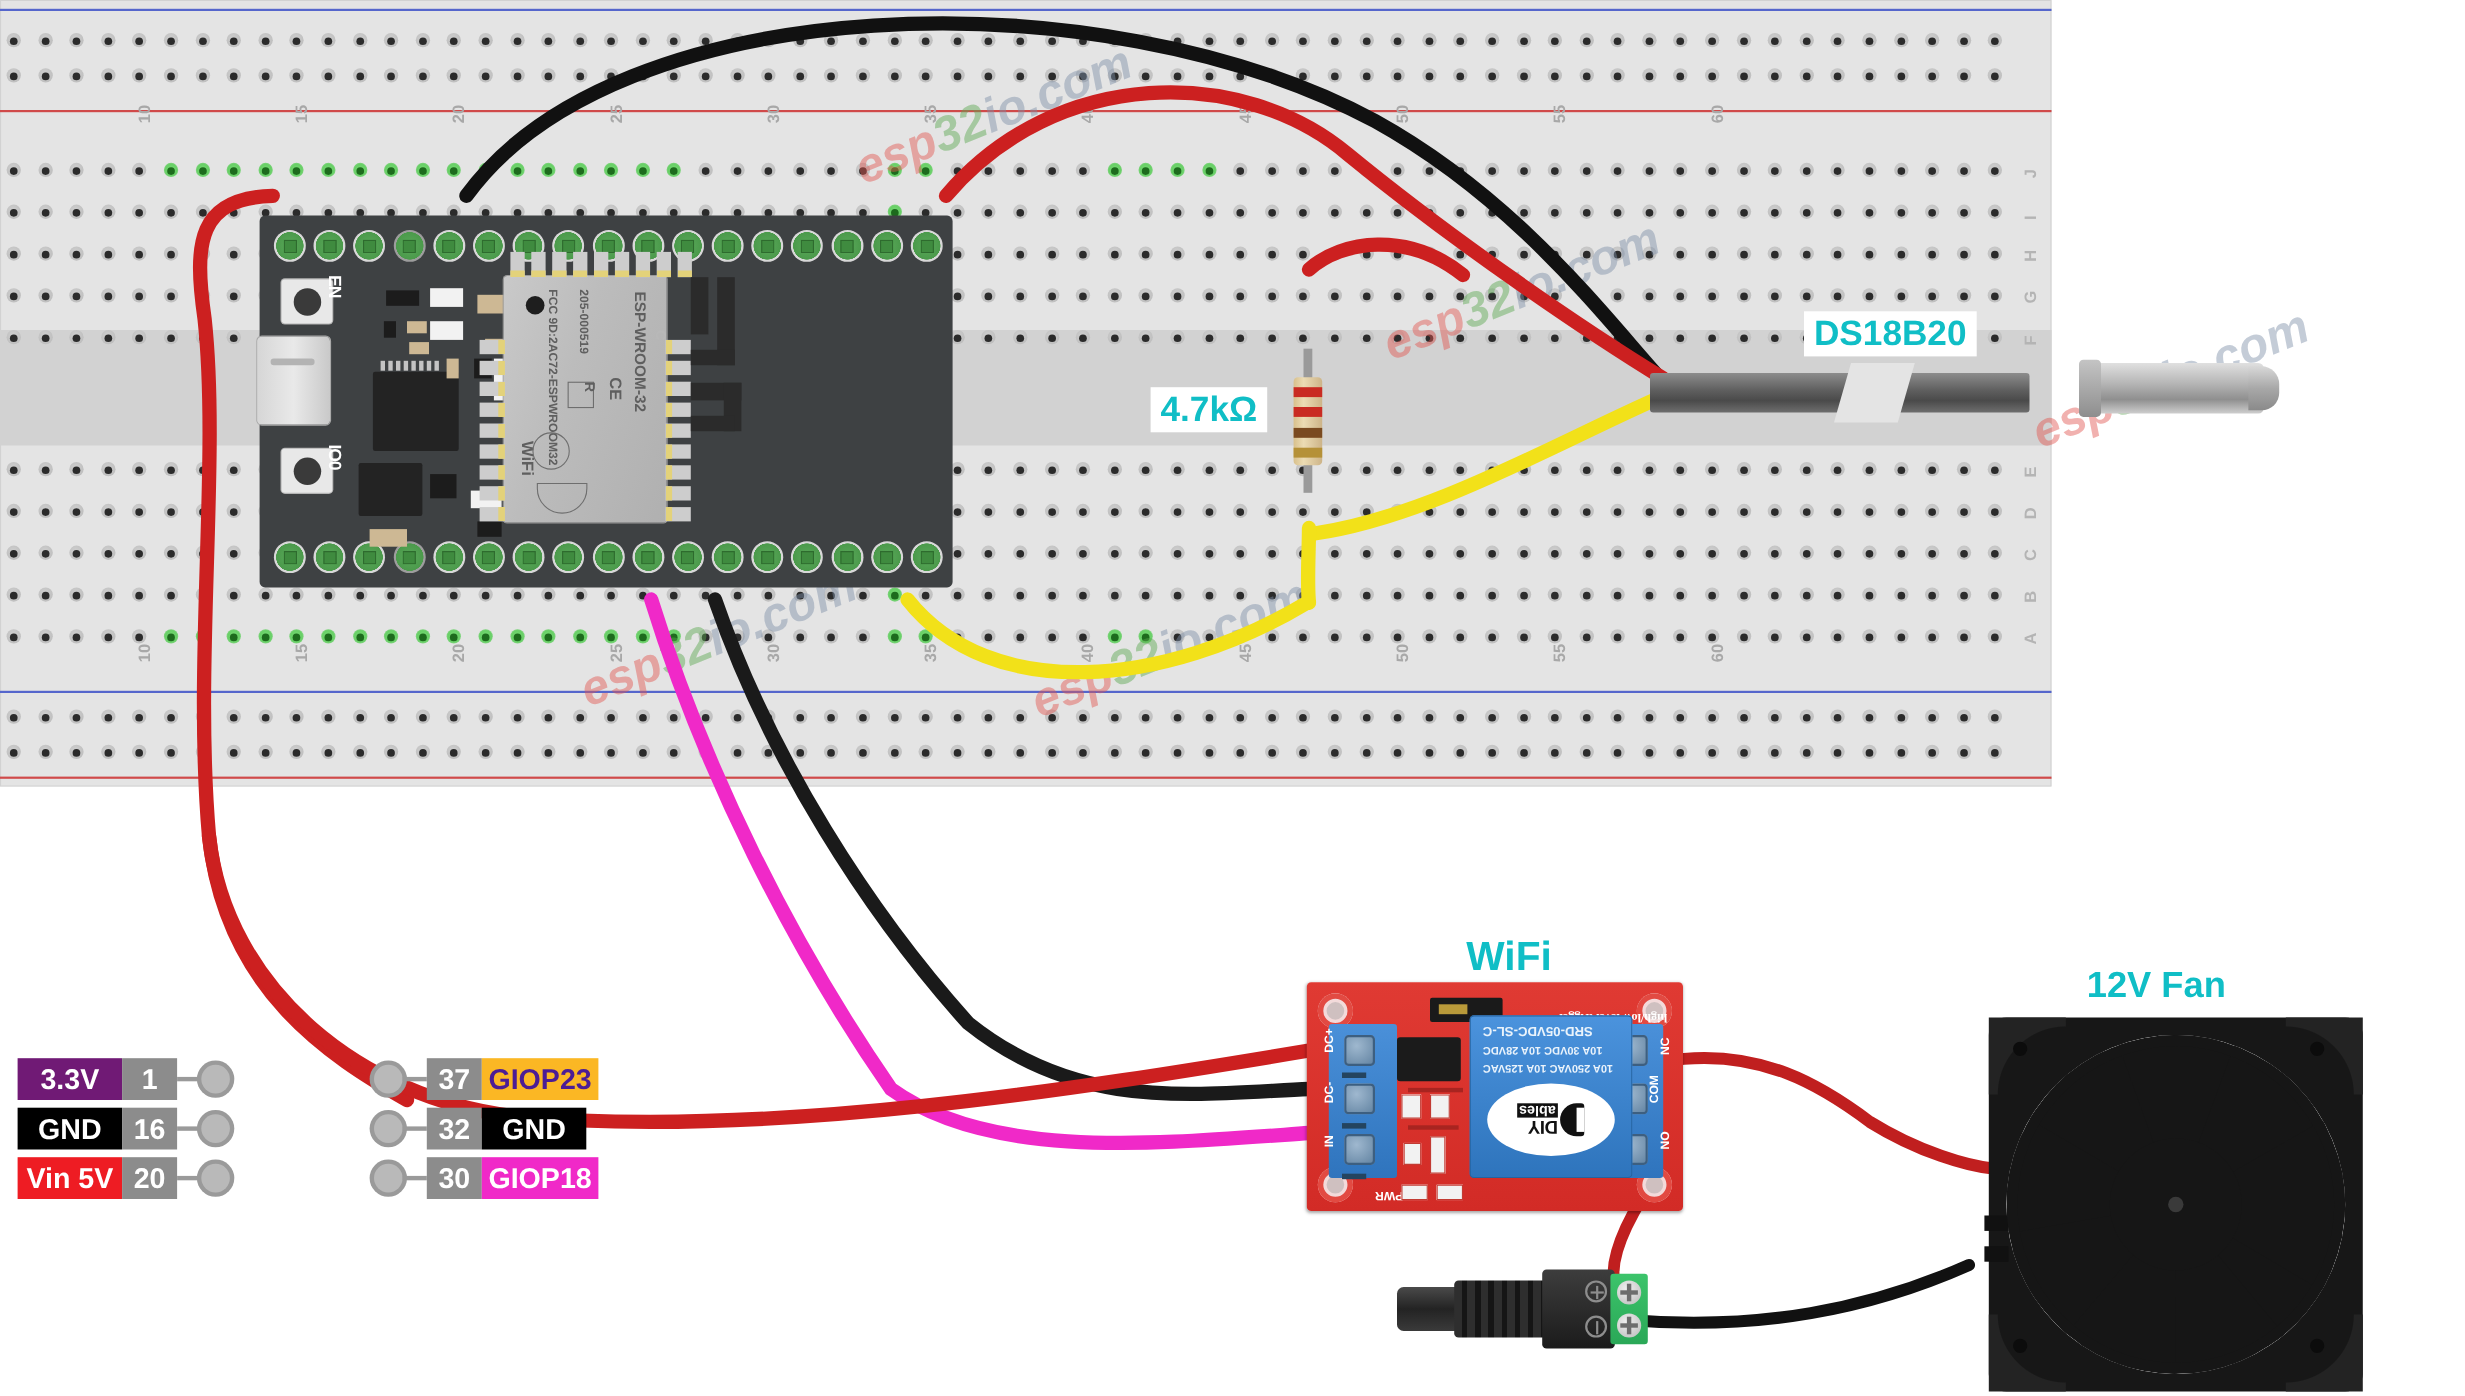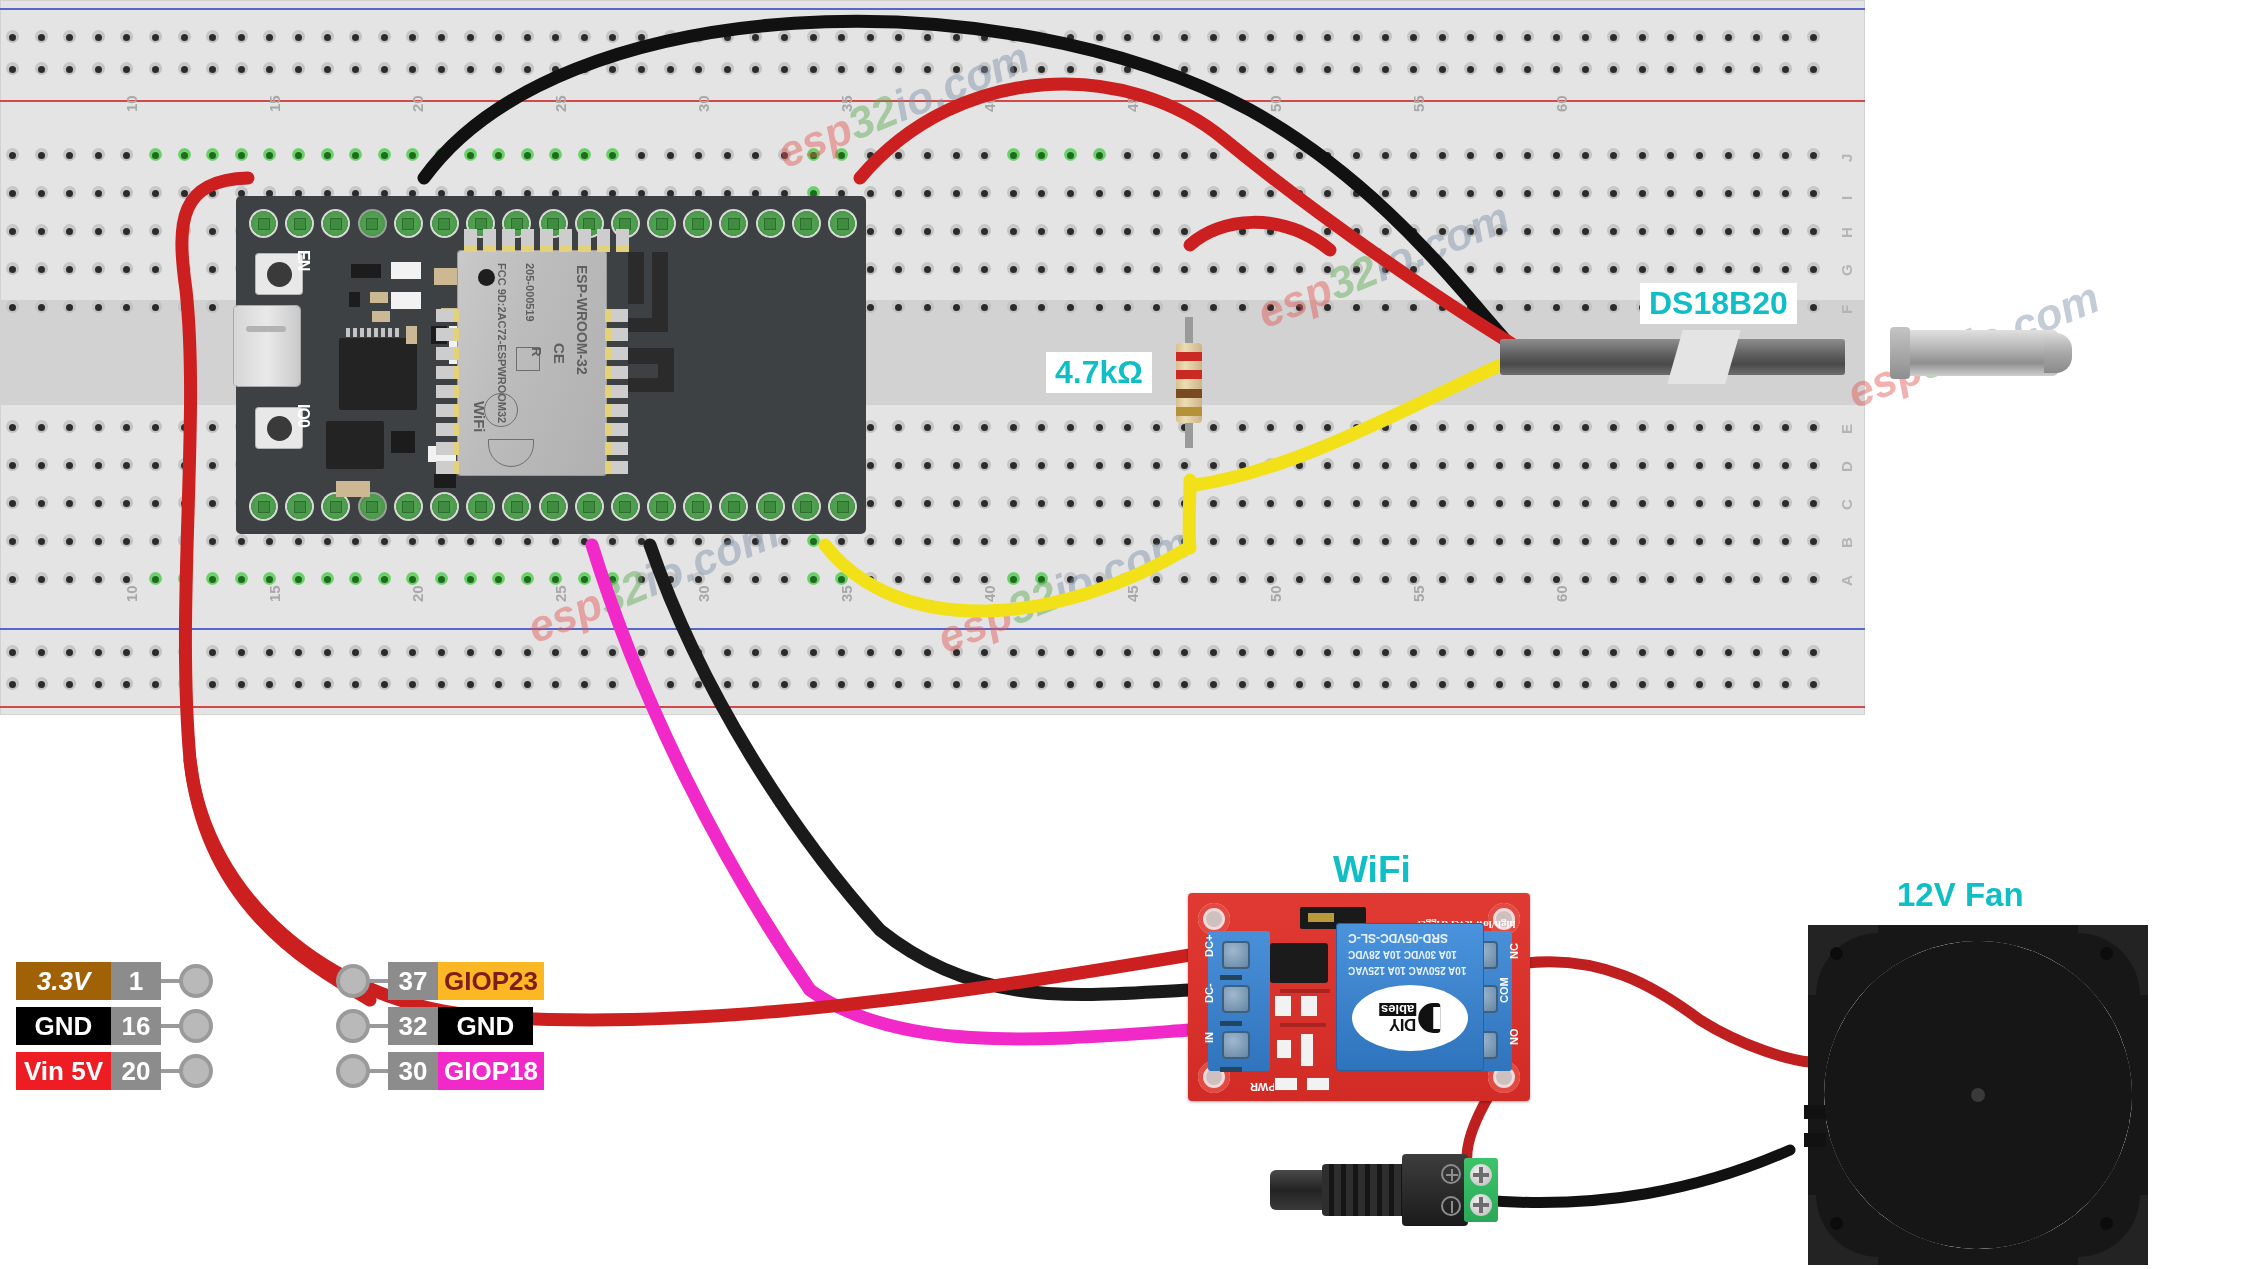--- a/index.html
+++ b/index.html
@@ -1447,21 +1447,21 @@
     <div class="probe-cap"></div>
   </div>
 
   <div class="lab" style="left:1046px;top:352px;">4.7kΩ</div>
   <div class="lab" style="left:1640px;top:283px;">DS18B20</div>
   <div class="lab-plain" style="left:1333px;top:849px;font-size:37px;">WiFi</div>
   <div class="lab-plain" style="left:1897px;top:876px;">12V Fan</div>
 
   <div class="legend" style="left:16px;top:962px;" id="legend-left">
       <div class="lrow">
-        <div class="lname" style="background: #a16207; color: rgb(255, 255, 255); font-style: italic;">3.3V</div>
+        <div class="lname" style="background: #701a75; color: rgb(255, 255, 255);">3.3V</div>
         <div class="lnum">1</div>
         <div class="lstub"></div>
         <div class="lcirc"></div>
       </div>
       <div class="lrow">
         <div class="lname" style="background: rgb(0, 0, 0); color: rgb(255, 255, 255);">GND</div>
         <div class="lnum">16</div>
         <div class="lstub"></div>
         <div class="lcirc"></div>
       </div>
@@ -1470,21 +1470,21 @@
         <div class="lnum">20</div>
         <div class="lstub"></div>
         <div class="lcirc"></div>
       </div>
     </div>
   <div class="legend" style="left:340px;top:962px;" id="legend-right">
       <div class="lrow">
         <div class="lcirc"></div>
         <div class="lstub"></div>
         <div class="lnum">37</div>
-        <div class="lname" style="background: rgb(251, 183, 36); color: #7f1d1d;">GIOP23</div>
+        <div class="lname" style="background: rgb(251, 183, 36); color: #4c1d95;">GIOP23</div>
       </div>
       <div class="lrow">
         <div class="lcirc"></div>
         <div class="lstub"></div>
         <div class="lnum">32</div>
         <div class="lname" style="background: rgb(0, 0, 0); color: rgb(255, 255, 255);">GND</div>
       </div>
       <div class="lrow">
         <div class="lcirc"></div>
         <div class="lstub"></div>

